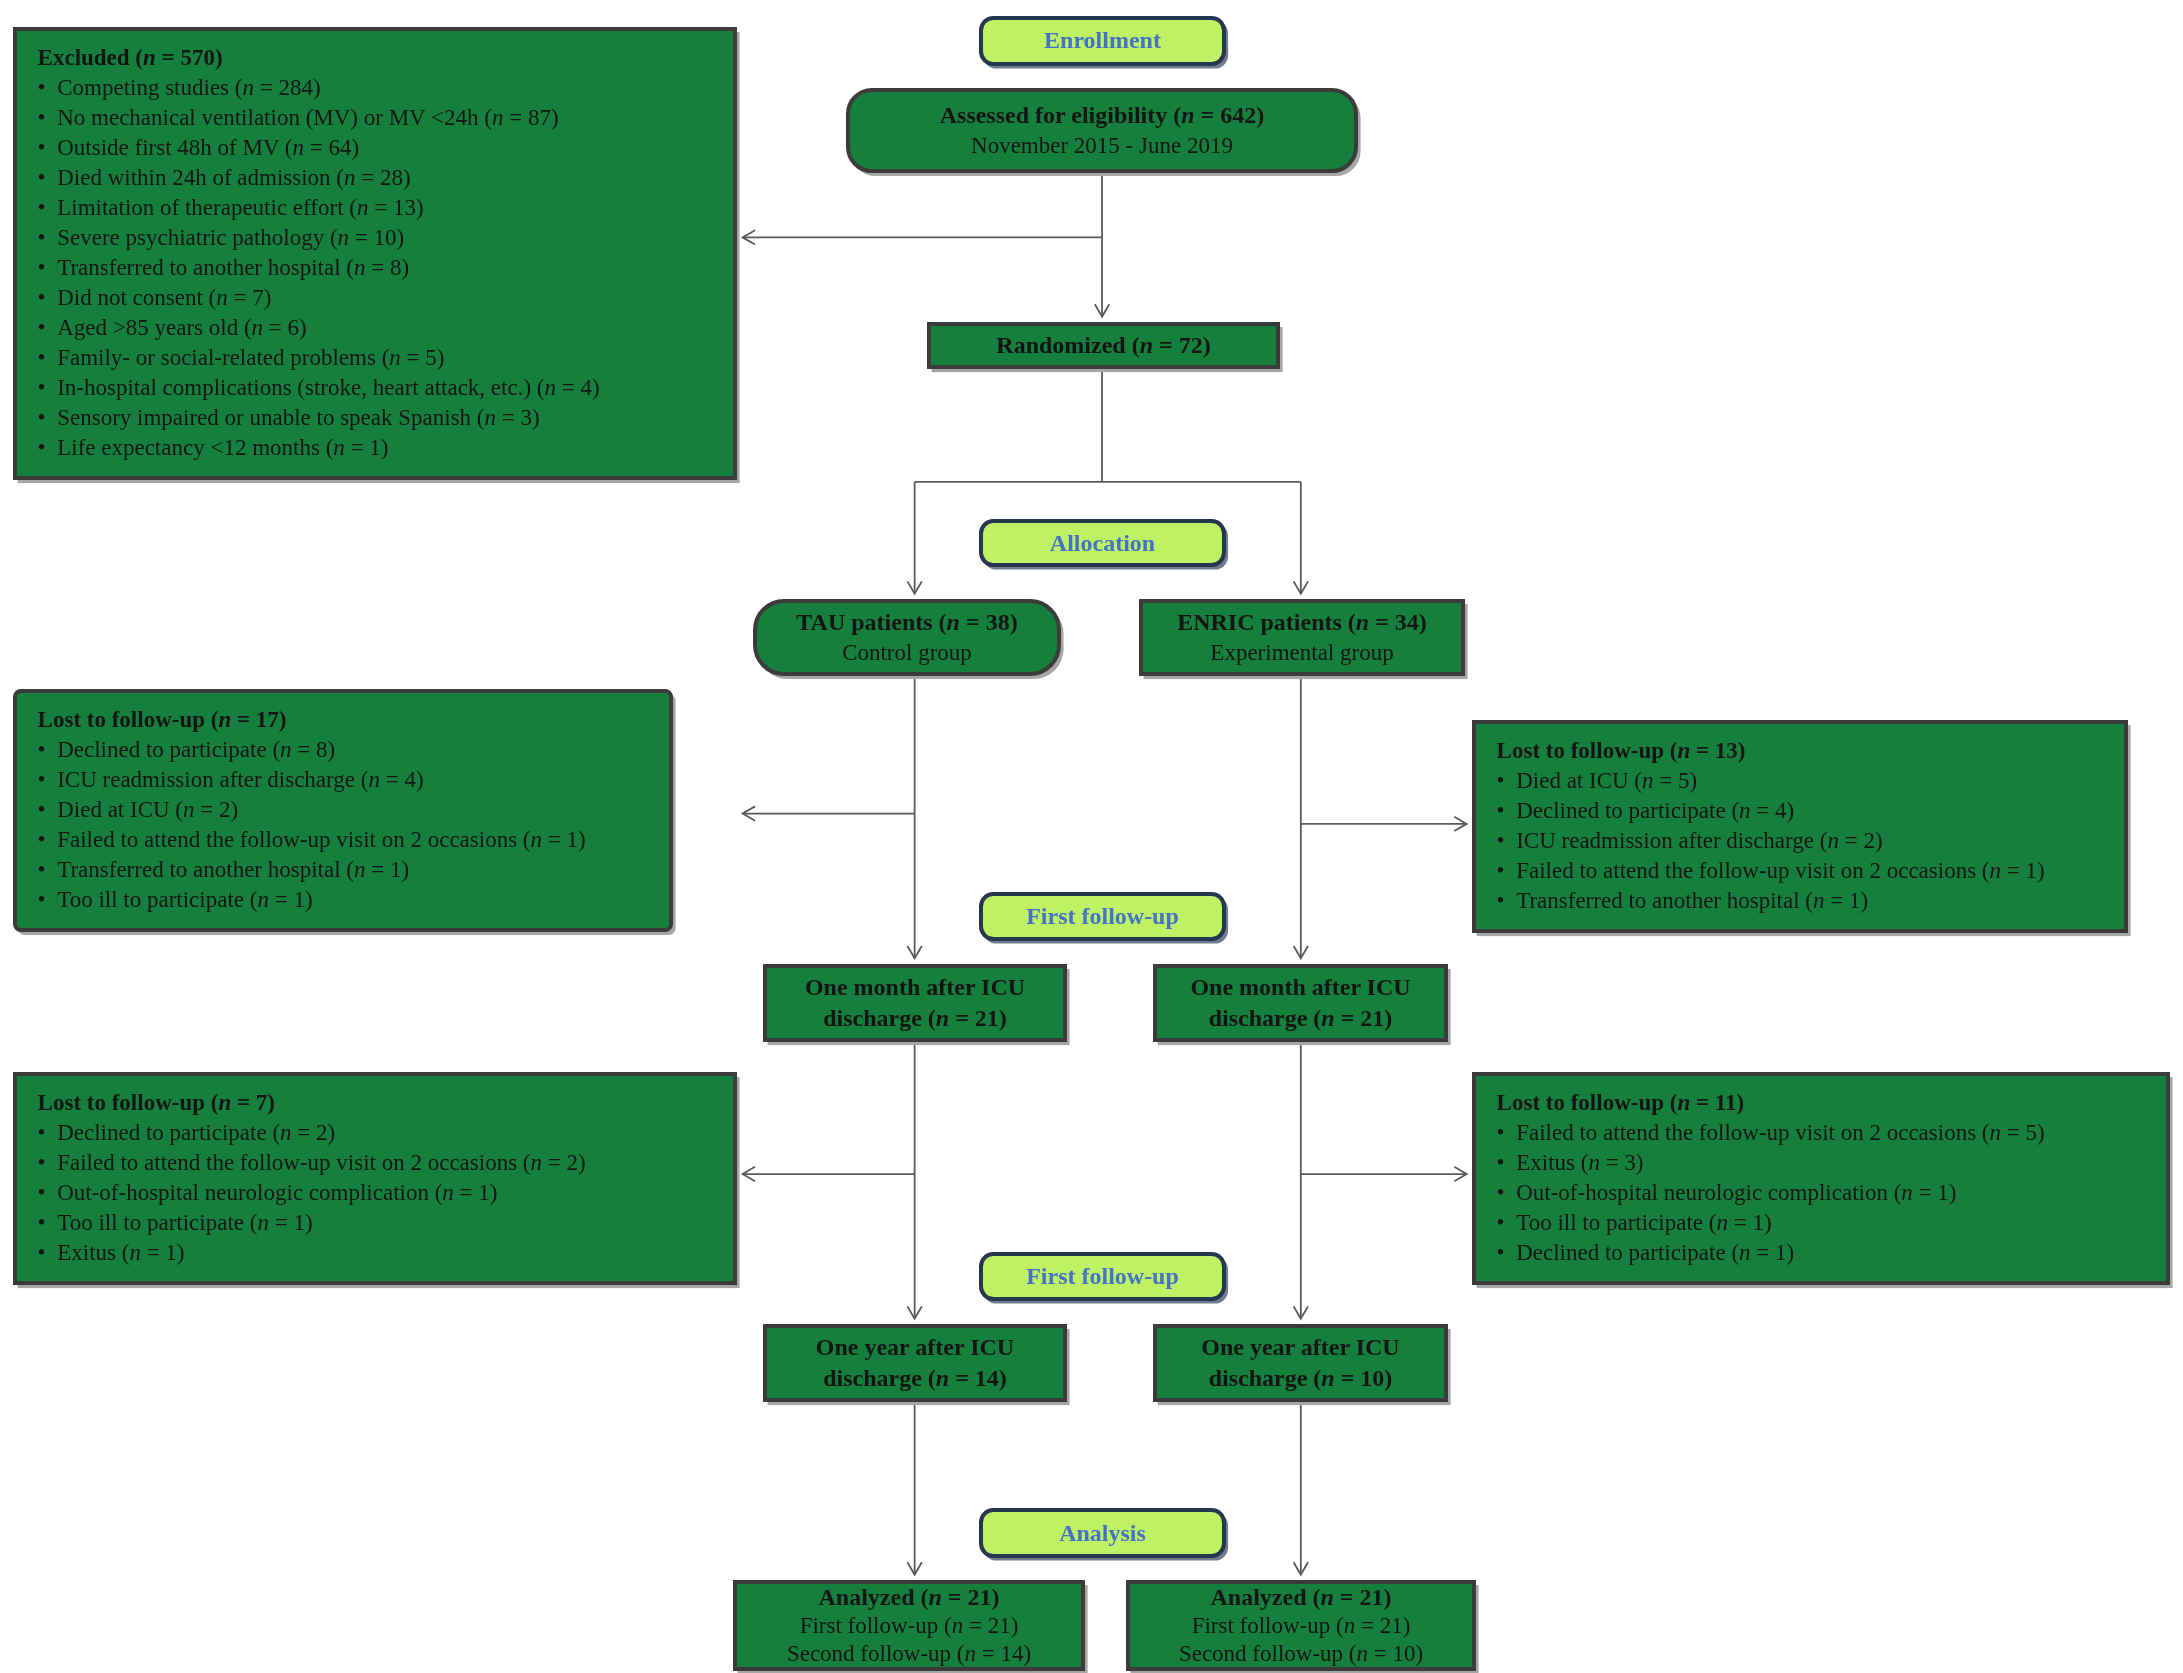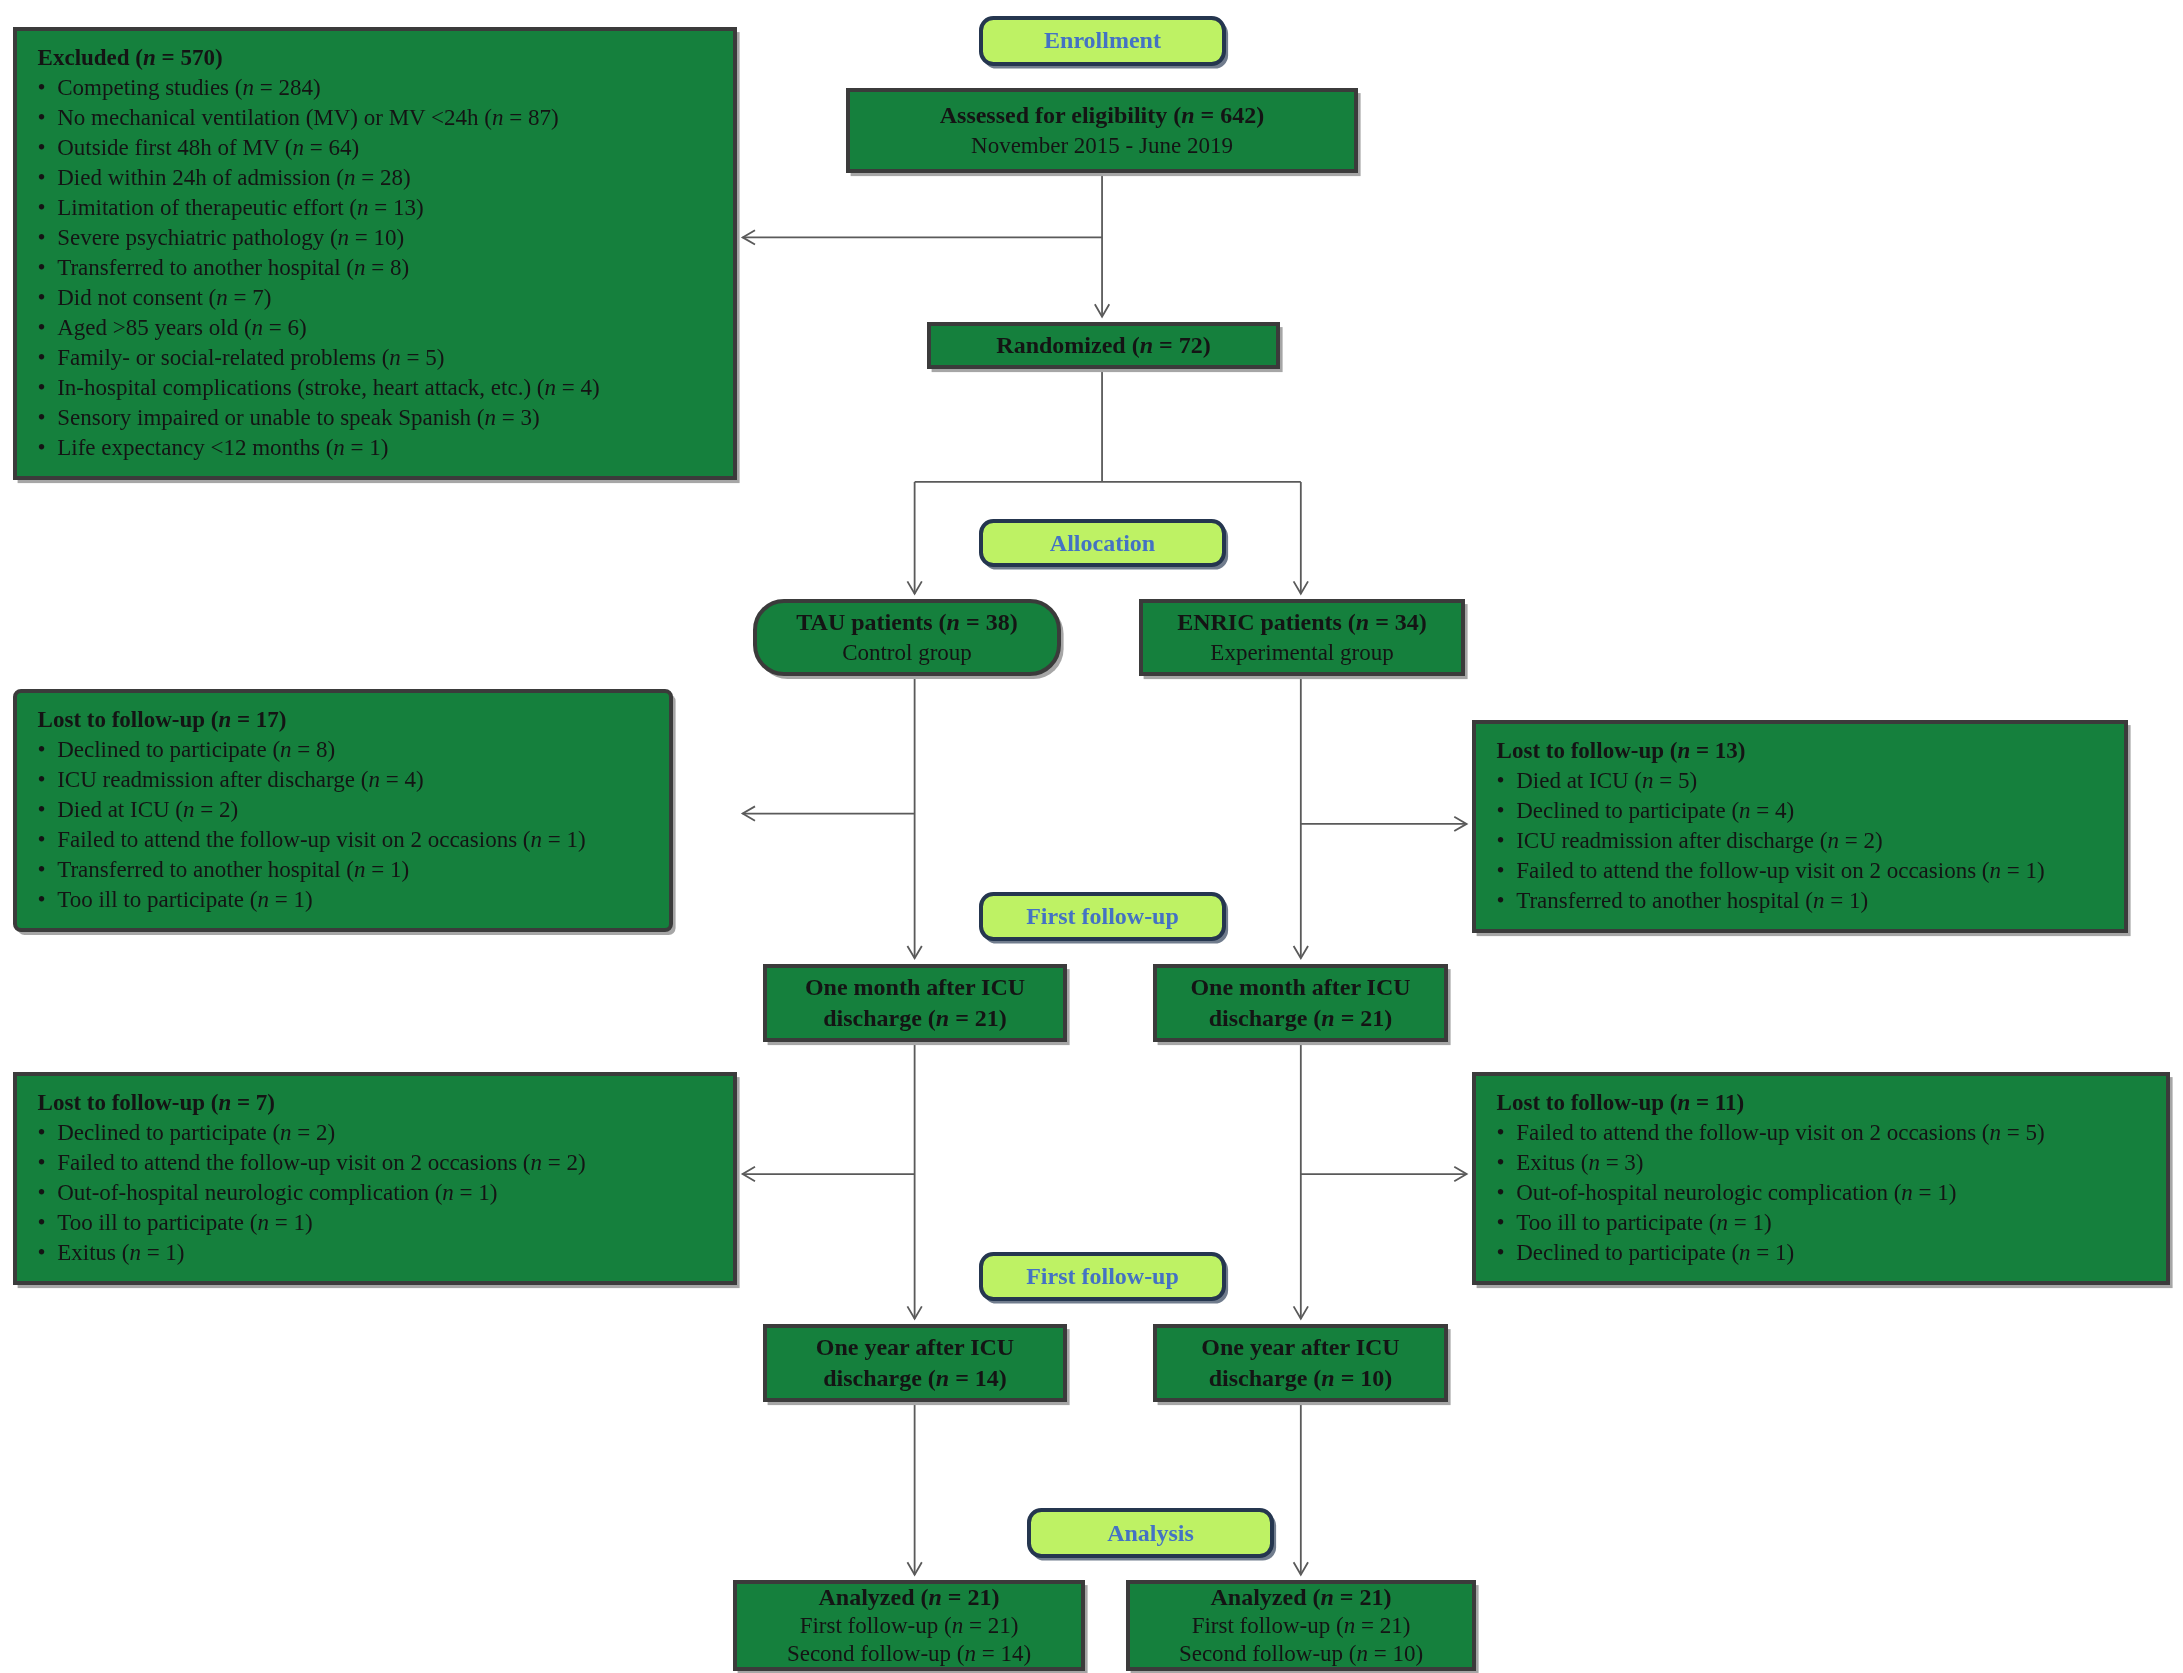--- a/index.html
+++ b/index.html
@@ -42,37 +42,37 @@
     border-radius:14.4px;
     box-sizing:border-box;
     color:#4472c4;
     font-weight:bold;font-size:24px;
     box-shadow:3.1px 3.6px 0 -1px #707c8d;
     text-align:center;
   }
 
   
   #bg-enrollment{left:979px;top:15.5px;width:247px;height:50px;}
-  #nd-assessed{left:846px;top:88px;width:512px;height:85px;}
+  #nd-assessed{left:846px;top:88px;width:512px;height:85px;border-radius:26px;}
   #nd-randomized{left:927px;top:322px;width:353px;height:47px;}
   #bg-allocation{left:979px;top:519px;width:247px;height:48px;}
   #nd-tau{left:753px;top:599px;width:308px;height:77px;border-radius:31px;}
   #nd-enric{left:1139px;top:599px;width:326px;height:77px;}
   #bx-excluded{left:13px;top:27px;width:724px;}
   #bx-lost17{left:13px;top:689px;width:660px;border-radius:8px;}
   #bx-lost13{left:1472px;top:720px;width:656px;}
   #bg-first-followup{left:979px;top:892px;width:247px;height:49px;}
   #nd-month-tau{left:763px;top:964px;width:304px;height:78px;}
   #nd-month-enric{left:1153px;top:964px;width:295px;height:78px;}
   #bx-lost7{left:13px;top:1072px;width:724px;}
   #bx-lost11{left:1472px;top:1072px;width:698px;}
   #bg-second-followup{left:979px;top:1252px;width:247px;height:49px;}
   #nd-year-tau{left:763px;top:1324px;width:304px;height:78px;}
   #nd-year-enric{left:1153px;top:1324px;width:295px;height:78px;}
-  #bg-analysis{left:979px;top:1508px;width:247px;height:50px;margin-left:48px;}
+  #bg-analysis{left:979px;top:1508px;width:247px;height:50px;}
   #nd-analyzed-tau{left:733px;top:1580px;width:352px;height:91px;}
   #nd-analyzed-enric{left:1126px;top:1580px;width:350px;height:91px;}
   #nd-analyzed-tau .title,#nd-analyzed-enric .title{line-height:29px;}
   #nd-analyzed-tau .sub,#nd-analyzed-enric .sub{line-height:28px;}
 </style>
 </head>
 <body>
 
 <div class="canvas">
 

